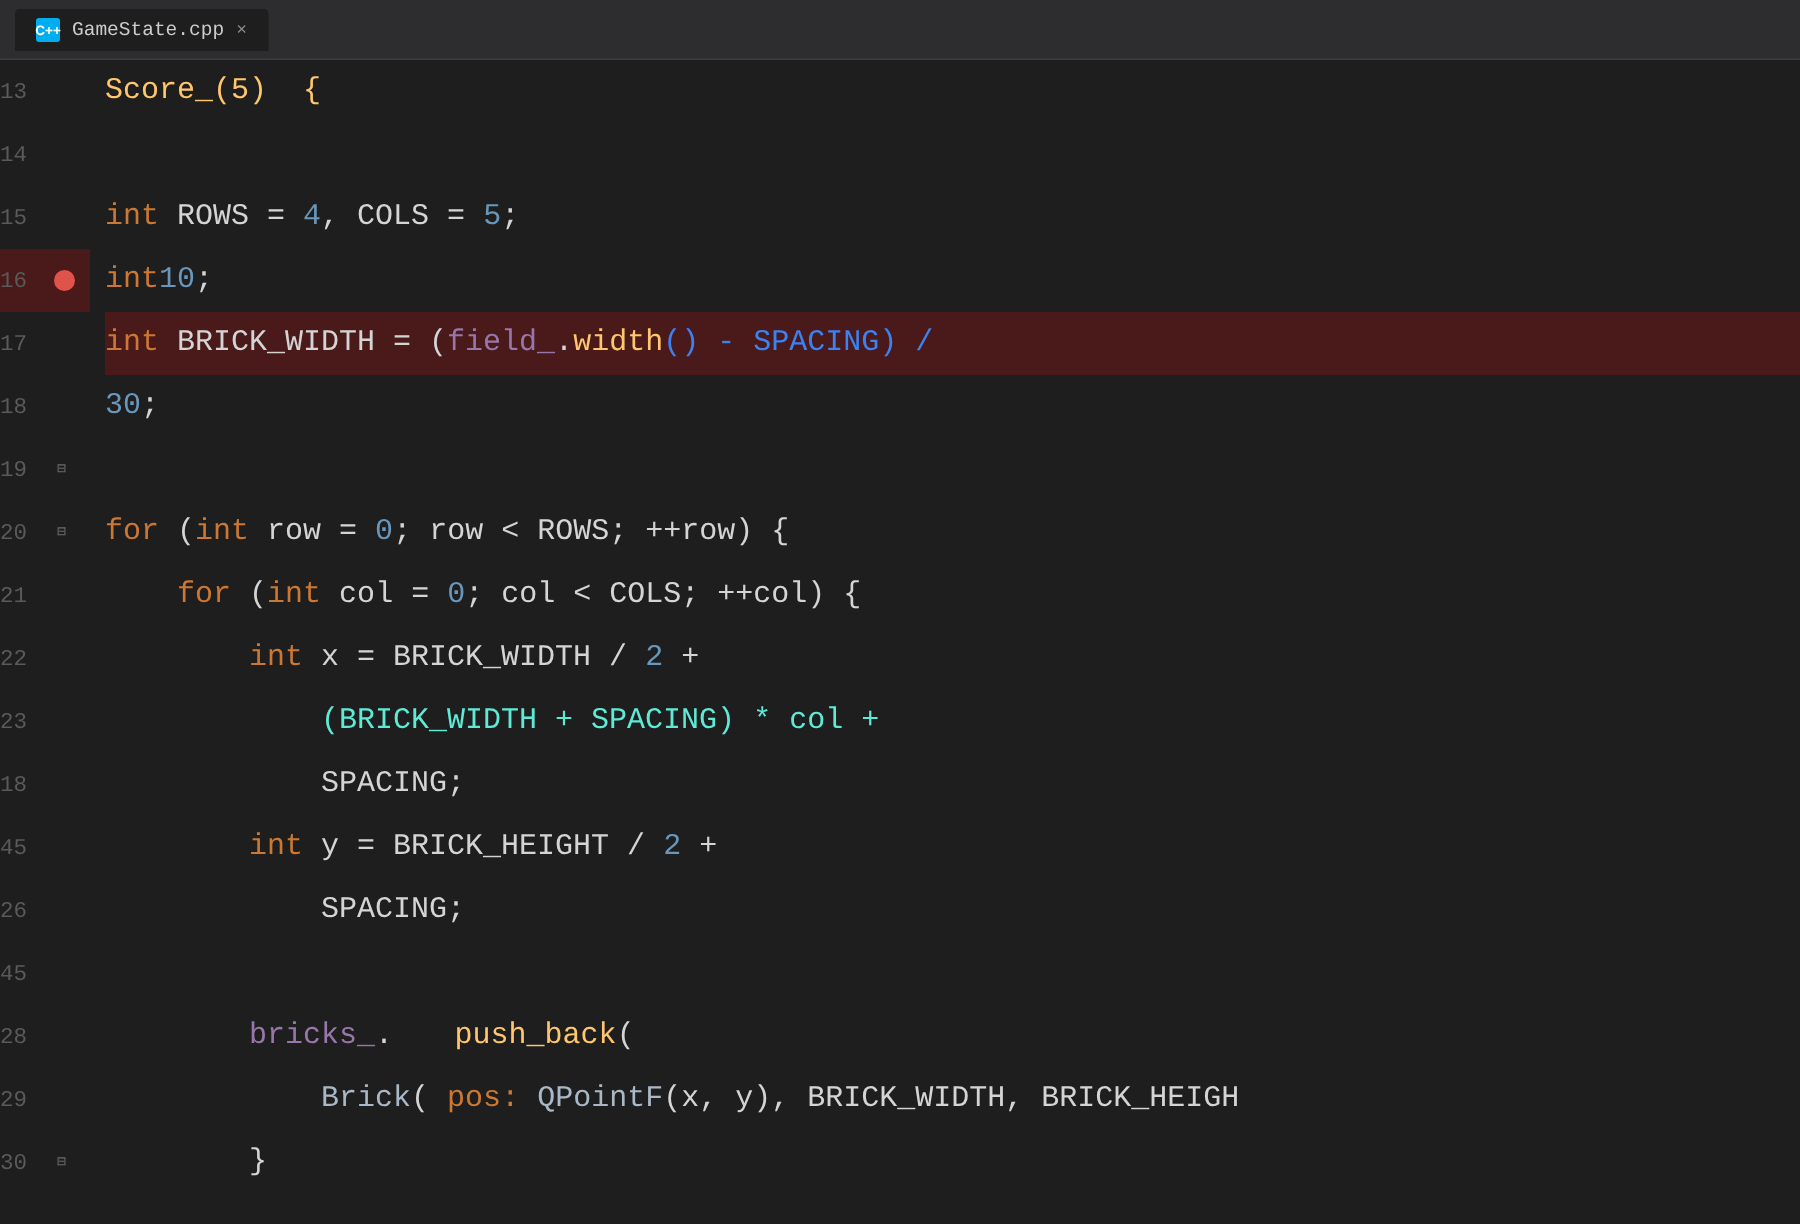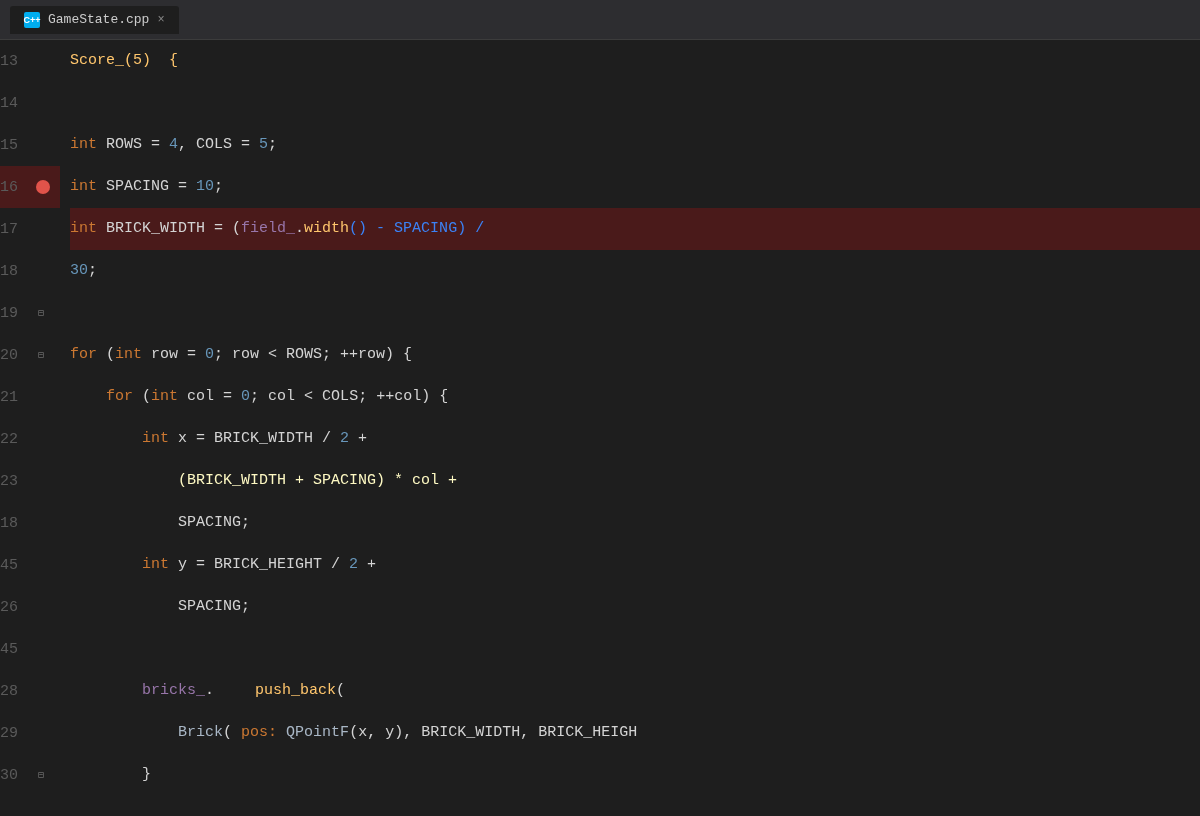--- a/index.html
+++ b/index.html
@@ -71,21 +71,21 @@
       flex: 1;
       padding-left: 10px;
       overflow: hidden;
     }
 
     .code-line {
       height: 42px;
       display: flex;
       align-items: center;
       white-space: pre;
-      font-size: 15px;
+      font-size: 20px;
       line-height: 42px;
       position: relative;
     }
 
     .line-highlighted {
       background: #4a1a1a;
     }
 
     .breakpoint {
       width: 14px;
@@ -190,28 +190,28 @@
       </div>
     </div>
 
   <div class="code-area" id="codeArea">
 
     <div class="code-line">
       <span style="color:#ffc66d;">Score_(5)  {</span>
     </div>
   <div class="code-line"></div>
       <div class="code-line"><span style="color: rgb(204, 120, 50);">int</span><span style="color: rgb(212, 212, 212);"> ROWS = </span><span style="color: rgb(104, 151, 187);">4</span><span style="color: rgb(212, 212, 212);">, COLS = </span><span style="color: rgb(104, 151, 187);">5</span><span style="color: rgb(212, 212, 212);">;</span></div>
-      <div class="code-line"><span style="color: rgb(204, 120, 50);">int</span><span style="color: rgb(212, 212, 212);"> SPACING = </span><span style="color: rgb(104, 151, 187);">10</span><span style="color: rgb(212, 212, 212);">;</span></div>
+      <div class="code-line"><span style="color: rgb(204, 120, 50);">int</span><span style="color: rgb(104, 151, 187);">10</span><span style="color: rgb(212, 212, 212);">;</span></div>
       <div class="code-line line-highlighted"><span style="color: rgb(204, 120, 50);">int</span><span style="color: rgb(212, 212, 212);"> BRICK_WIDTH = (</span><span style="color: rgb(152, 118, 170);">field_</span><span style="color: rgb(212, 212, 212);">.</span><span style="color: rgb(255, 198, 109);">width</span><span style="color: #3b82f6;">() - SPACING) /</span></div>
       <div class="code-line"><span style="color: rgb(104, 151, 187);">30</span><span style="color: rgb(212, 212, 212);">;</span></div>
       <div class="code-line"></div>
       <div class="code-line"><span style="color: rgb(204, 120, 50);">for</span><span style="color: rgb(212, 212, 212);"> (</span><span style="color: rgb(204, 120, 50);">int</span><span style="color: rgb(212, 212, 212);"> row = </span><span style="color: rgb(104, 151, 187);">0</span><span style="color: rgb(212, 212, 212);">; row &lt; ROWS; ++row) {</span></div>
       <div class="code-line"><span style="color: rgb(212, 212, 212);">    </span><span style="color: rgb(204, 120, 50);">for</span><span style="color: rgb(212, 212, 212);"> (</span><span style="color: rgb(204, 120, 50);">int</span><span style="color: rgb(212, 212, 212);"> col = </span><span style="color: rgb(104, 151, 187);">0</span><span style="color: rgb(212, 212, 212);">; col &lt; COLS; ++col) {</span></div>
       <div class="code-line"><span style="color: rgb(212, 212, 212);">        </span><span style="color: rgb(204, 120, 50);">int</span><span style="color: rgb(212, 212, 212);"> x = BRICK_WIDTH / </span><span style="color: rgb(104, 151, 187);">2</span><span style="color: rgb(212, 212, 212);"> +</span></div>
-      <div class="code-line"><span style="color: #fef9c3;">            (BRICK_WIDTH + SPACING) * col +</span></div>
+      <div class="code-line"><span style="color: #5eead4;">            (BRICK_WIDTH + SPACING) * col +</span></div>
       <div class="code-line"><span style="color: rgb(212, 212, 212);">            SPACING;</span></div>
       <div class="code-line"><span style="color: rgb(212, 212, 212);">        </span><span style="color: rgb(204, 120, 50);">int</span><span style="color: rgb(212, 212, 212);"> y = BRICK_HEIGHT / </span><span style="color: rgb(104, 151, 187);">2</span><span style="color: rgb(212, 212, 212);"> +</span></div>
       <div class="code-line"><span style="color: rgb(212, 212, 212);">            SPACING;</span></div>
       <div class="code-line"></div>
       <div class="code-line"><span style="color: rgb(212, 212, 212);">        </span><span style="color: rgb(152, 118, 170);">bricks_</span><span style="color: rgb(212, 212, 212);">.</span><span style="color: rgb(255, 198, 109); margin-left: 41px;">push_back</span><span style="color: rgb(212, 212, 212);">(</span></div>
       <div class="code-line"><span style="color: rgb(212, 212, 212);">            </span><span style="color: rgb(169, 183, 198);">Brick</span><span style="color: rgb(212, 212, 212);">( </span><span style="color: rgb(204, 120, 50);">pos:</span><span style="color: rgb(212, 212, 212);"> </span><span style="color: rgb(169, 183, 198);">QPointF</span><span style="color: rgb(212, 212, 212);">(x, y), BRICK_WIDTH, BRICK_HEIGH</span></div>
       <div class="code-line"><span style="color: rgb(212, 212, 212);">        }</span></div>
     </div>
 </div>
 

